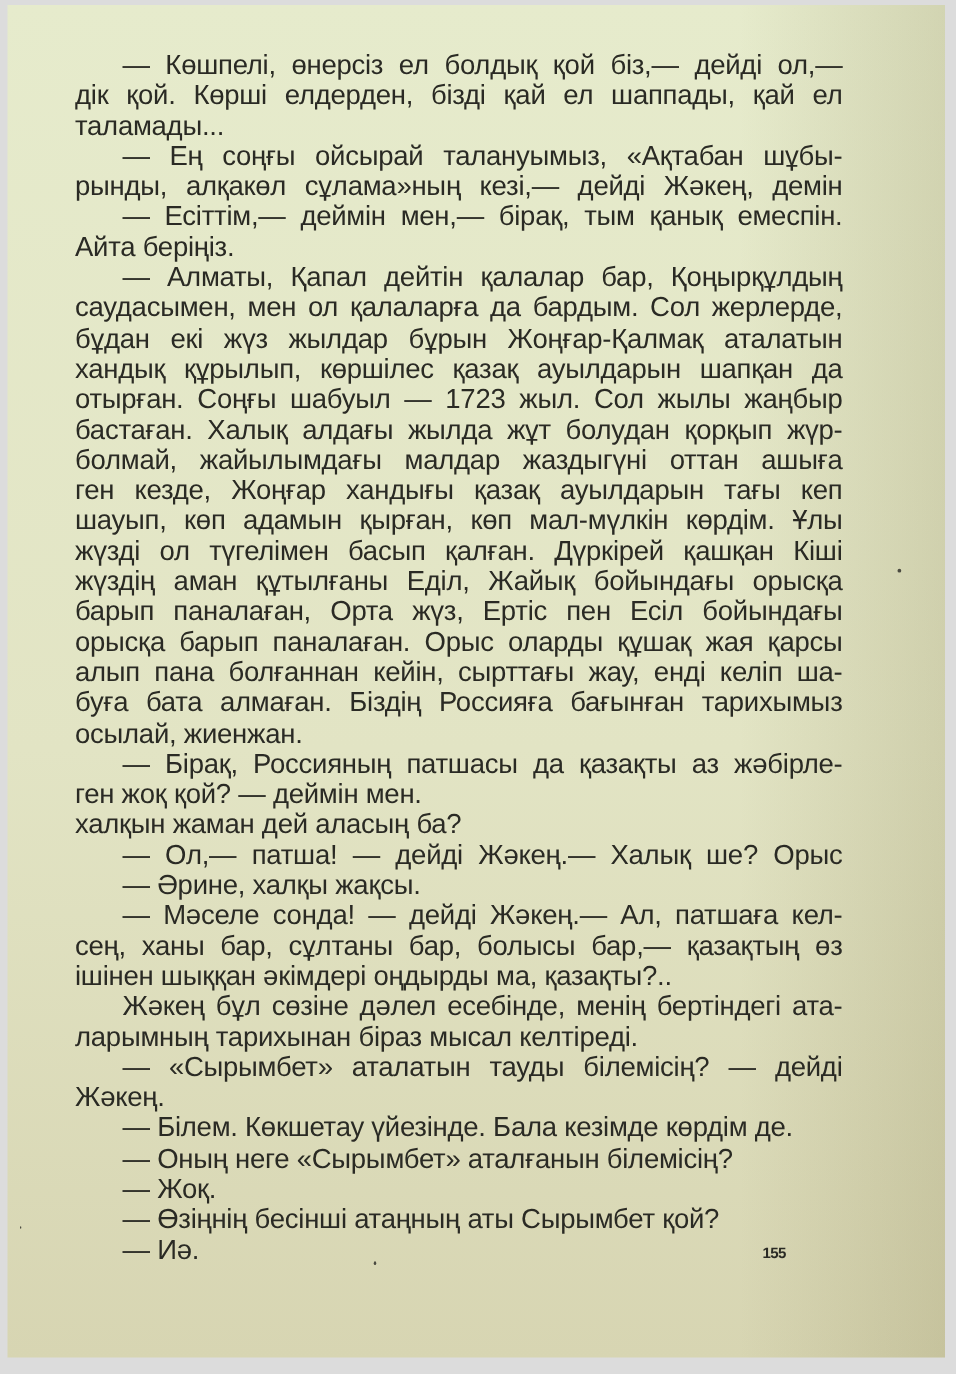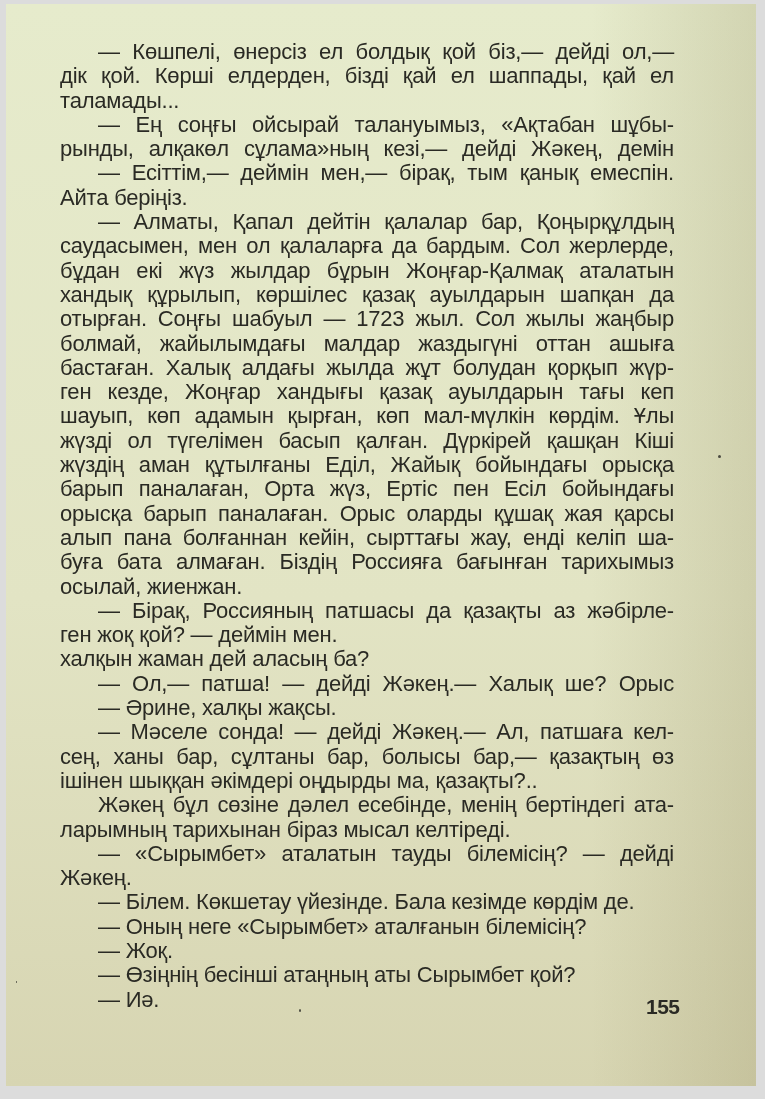--- a/index.html
+++ b/index.html
@@ -44,25 +44,25 @@
       text-align-last: justify;
     }
     .line.last {
       text-align-last: left;
     }
     .line.indent {
       padding-left: 38px;
     }
     .page-number {
       position: absolute;
-      left: 640px;
+      left: 604px;
       top: 991px;
       font-family: "Liberation Sans", "DejaVu Sans", sans-serif;
       font-weight: bold;
-      font-size: 21px;
+      font-size: 12px;
       color: #2a2a24;
       letter-spacing: -0.5px;
     }
     .speck {
       position: absolute;
       width: 3px;
       height: 3px;
       border-radius: 50%;
       background: #4a4a40;
     }
@@ -77,22 +77,22 @@
     <span class="line last">таламады...</span>
     <span class="line indent">— Ең соңғы ойсырай талануымыз, «Ақтабан шұбы-</span>
     <span class="line">рынды, алқакөл сұлама»ның кезі,— дейді Жәкең, демін</span>
     <span class="line indent">— Есіттім,— деймін мен,— бірақ, тым қанық емеспін.</span>
     <span class="line last">Айта беріңіз.</span>
     <span class="line indent">— Алматы, Қапал дейтін қалалар бар, Қоңырқұлдың</span>
     <span class="line">саудасымен, мен ол қалаларға да бардым. Сол жерлерде,</span>
     <span class="line">бұдан екі жүз жылдар бұрын Жоңғар-Қалмақ аталатын</span>
     <span class="line">хандық құрылып, көршілес қазақ ауылдарын шапқан да</span>
     <span class="line">отырған. Соңғы шабуыл — 1723 жыл. Сол жылы жаңбыр</span>
+    <span class="line">бастаған. Халық алдағы жылда жұт болудан қорқып жүр-</span>
     <span class="line">болмай, жайылымдағы малдар жаздыгүні оттан ашыға</span>
-    <span class="line">бастаған. Халық алдағы жылда жұт болудан қорқып жүр-</span>
     <span class="line">ген кезде, Жоңғар хандығы қазақ ауылдарын тағы кеп</span>
     <span class="line">шауып, көп адамын қырған, көп мал-мүлкін көрдім. Ұлы</span>
     <span class="line">жүзді ол түгелімен басып қалған. Дүркірей қашқан Кіші</span>
     <span class="line">жүздің аман құтылғаны Еділ, Жайық бойындағы орысқа</span>
     <span class="line">барып паналаған, Орта жүз, Ертіс пен Есіл бойындағы</span>
     <span class="line">орысқа барып паналаған. Орыс оларды құшақ жая қарсы</span>
     <span class="line">алып пана болғаннан кейін, сырттағы жау, енді келіп ша-</span>
     <span class="line">буға бата алмаған. Біздің Россияға бағынған тарихымыз</span>
     <span class="line last">осылай, жиенжан.</span>
     <span class="line indent">— Бірақ, Россияның патшасы да қазақты аз жәбірле-</span>

